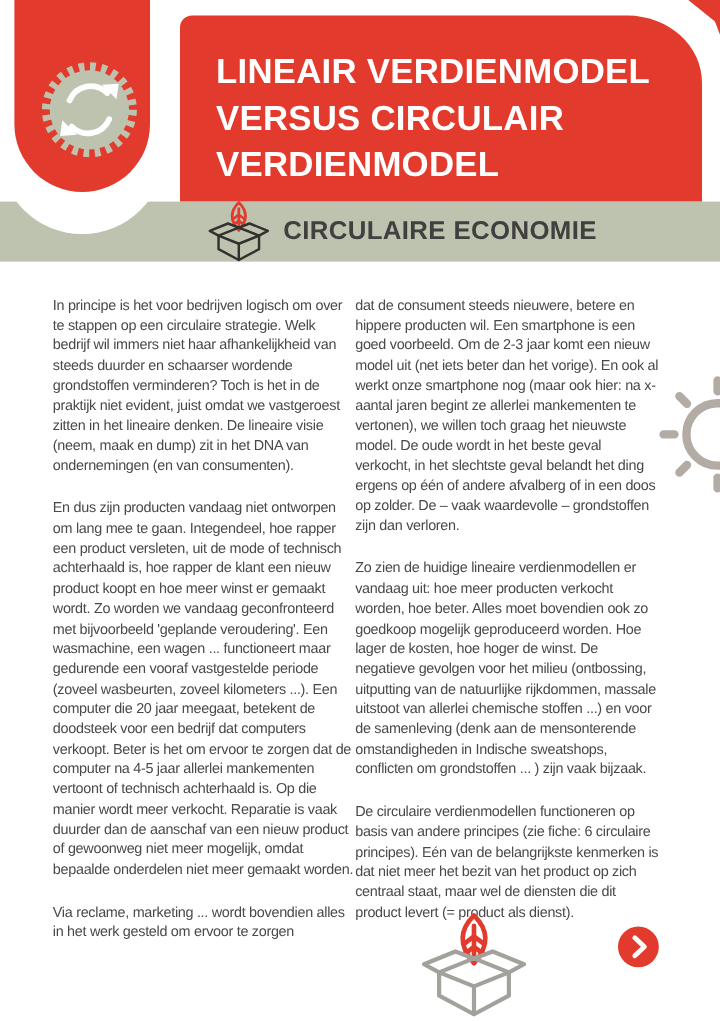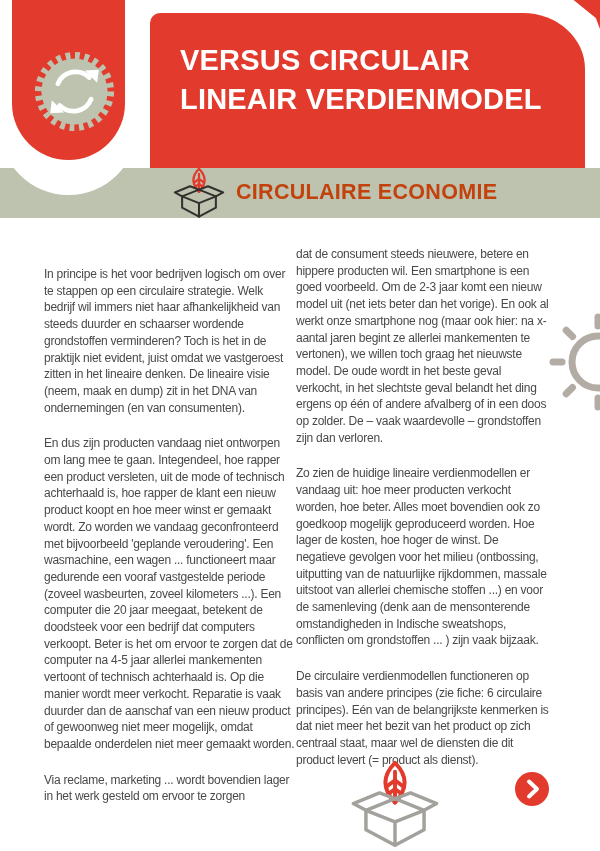--- a/index.html
+++ b/index.html
@@ -73,37 +73,37 @@
     letter-spacing: 0.2px;
   }
   .band-icon-wrap {
     position: absolute;
     left: 170px; top: 166px;
     width: 58px; height: 54px;
   }
   .band-label {
     position: absolute;
     left: 236px; top: 180px;
-    color: #c2410c;
+    color: #404040;
     font-size: 21.5px;
     font-weight: 800;
     letter-spacing: 0.3px;
     white-space: nowrap;
   }
 
   
   .col {
     position: absolute;
     top: 246px;
     color: #4a4948;
     font-size: 12px;
     letter-spacing: -0.25px;
     line-height: 16.7px;
   }
-  .col-left  { left: 44px;  width: 252px; margin-top: 20px; }
+  .col-left  { left: 44px;  width: 252px; }
   .col-right { left: 296px; width: 254px; }
   .col p { margin-bottom: 19px; }
 
   
   .sun-wrap {
     position: absolute;
     left: 548px; top: 312px;
     width: 52px; height: 100px;
     overflow: hidden;
   }
@@ -145,22 +145,23 @@
       <circle cx="50" cy="50" r="38" fill="#bdc3ae"></circle>
       <path d="M 31 41 A 22 22 0 0 1 67 34" fill="none" stroke="#ffffff" stroke-width="5.5" stroke-linecap="round"></path>
       <path d="M 62 26 L 76 40 L 78 25 Z" fill="#ffffff"></path>
       <path d="M 69 59 A 22 22 0 0 1 33 66" fill="none" stroke="#ffffff" stroke-width="5.5" stroke-linecap="round"></path>
       <path d="M 38 74 L 24 60 L 22 75 Z" fill="#ffffff"></path>
     </svg>
   </div>
 
   <div class="banner">
     <div class="banner-title">
+      <div>LINEAIR VERDIENMODEL</div>
       <div>VERSUS CIRCULAIR</div>
-      <div>LINEAIR VERDIENMODEL</div>
+      <div>VERDIENMODEL</div>
     </div>
   </div>
 
   <div class="band-icon-wrap">
     <svg width="58" height="54" viewBox="0 0 90 96">
       <g stroke="#e23a2c" stroke-width="4" fill="none" stroke-linejoin="round" stroke-linecap="round">
         <path d="M45 5 C57 17 59 31 45 46 C31 31 33 17 45 5 Z"></path>
         <path d="M45 14 L45 46"></path>
         <path d="M45 23 L37 29 M45 23 L53 29 M45 32 L37 38 M45 32 L53 38"></path>
       </g>
@@ -171,21 +172,21 @@
         <path d="M15 54 L2 47 L29 36 L45 42"></path>
         <path d="M75 54 L88 47 L61 36 L45 42"></path>
       </g>
     </svg>
   </div>
   <div class="band-label">CIRCULAIRE ECONOMIE</div>
 
   <div class="col col-left">
     <p>In principe is het voor bedrijven logisch om over te stappen op een circulaire strategie. Welk bedrijf wil immers niet haar afhankelijkheid van steeds duurder en schaarser wordende grondstoffen verminderen? Toch is het in de praktijk niet evident, juist omdat we vastgeroest zitten in het lineaire denken. De lineaire visie (neem, maak en dump) zit in het DNA van ondernemingen (en van consumenten).</p>
     <p>En dus zijn producten vandaag niet ontworpen om lang mee te gaan. Integendeel, hoe rapper een product versleten, uit de mode of technisch achterhaald is, hoe rapper de klant een nieuw product koopt en hoe meer winst er gemaakt wordt. Zo worden we vandaag geconfronteerd met bijvoorbeeld 'geplande veroudering'. Een wasmachine, een wagen ... functioneert maar gedurende een vooraf vastgestelde periode (zoveel wasbeurten, zoveel kilometers ...). Een computer die 20 jaar meegaat, betekent de doodsteek voor een bedrijf dat computers verkoopt. Beter is het om ervoor te zorgen dat de computer na 4-5 jaar allerlei mankementen vertoont of technisch achterhaald is. Op die manier wordt meer verkocht. Reparatie is vaak duurder dan de aanschaf van een nieuw product of gewoonweg niet meer mogelijk, omdat bepaalde onderdelen niet meer gemaakt worden.</p>
-    <p>Via reclame, marketing ... wordt bovendien lager in het werk gesteld om ervoor te zorgen</p>
+    <p>Via reclame, marketing ... wordt bovendien alles in het werk gesteld om ervoor te zorgen</p>
   </div>
 
   <div class="col col-right">
     <p>dat de consument steeds nieuwere, betere en hippere producten wil. Een smartphone is een goed voorbeeld. Om de 2-3 jaar komt een nieuw model uit (net iets beter dan het vorige). En ook al werkt onze smartphone nog (maar ook hier: na x-aantal jaren begint ze allerlei mankementen te vertonen), we willen toch graag het nieuwste model. De oude wordt in het beste geval verkocht, in het slechtste geval belandt het ding ergens op één of andere afvalberg of in een doos op zolder. De – vaak waardevolle – grondstoffen zijn dan verloren.</p>
     <p>Zo zien de huidige lineaire verdienmodellen er vandaag uit: hoe meer producten verkocht worden, hoe beter. Alles moet bovendien ook zo goedkoop mogelijk geproduceerd worden. Hoe lager de kosten, hoe hoger de winst. De negatieve gevolgen voor het milieu (ontbossing, uitputting van de natuurlijke rijkdommen, massale uitstoot van allerlei chemische stoffen ...) en voor de samenleving (denk aan de mensonterende omstandigheden in Indische sweatshops, conflicten om grondstoffen ... ) zijn vaak bijzaak.</p>
     <p>De circulaire verdienmodellen functioneren op basis van andere principes (zie fiche: 6 circulaire principes). Eén van de belangrijkste kenmerken is dat niet meer het bezit van het product op zich centraal staat, maar wel de diensten die dit product levert (= product als dienst).</p>
   </div>
 
   <div class="sun-wrap">
     <svg width="100" height="100" viewBox="0 0 100 100">

